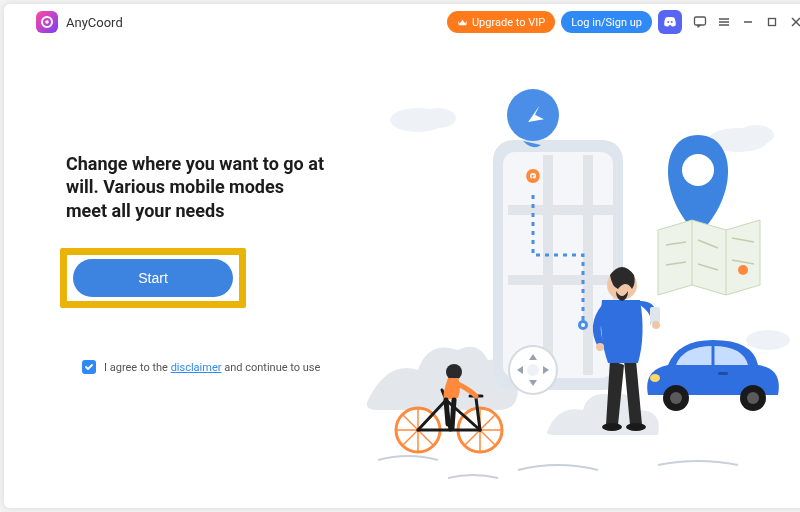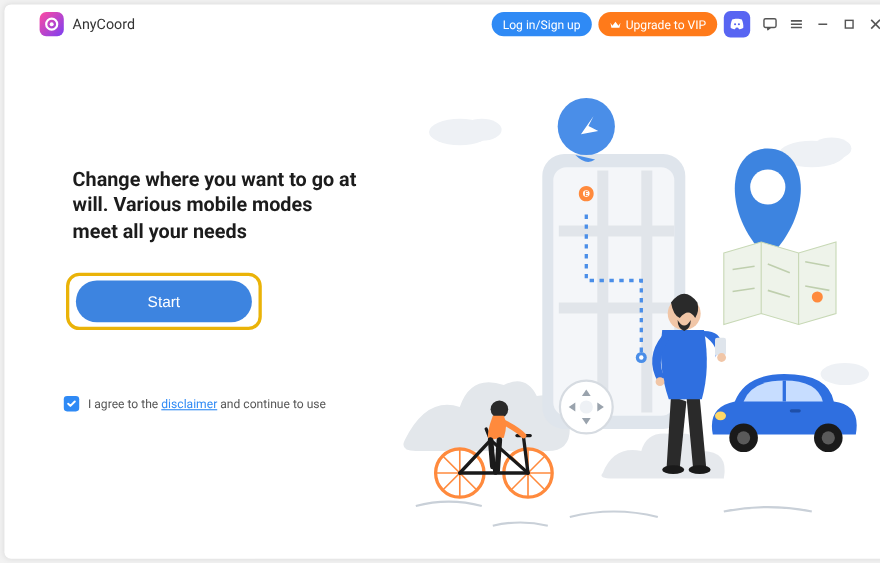--- a/index.html
+++ b/index.html
@@ -93,39 +93,39 @@
     width: 260px;
   }
   .headline {
     font-size: 18px;
     line-height: 1.3;
     font-weight: 700;
     color: #1c1c1c;
     margin-bottom: 26px;
   }
   .start-wrap {
-    border: 3px solid #eab308;
-    border-radius: 12px;
+    border: 7px solid #eab308;
+    border-radius: 2px;
     padding: 4px 6px;
     display: inline-block;
     margin-left: -6px;
   }
   .start-btn {
     width: 160px;
     height: 38px;
     background: #3d84e0;
     color: #fff;
     border: none;
     border-radius: 20px;
     font-size: 14px;
     cursor: pointer;
   }
   .agree-row {
     position: absolute;
-    left: 32px;
+    left: 56px;
     top: 320px;
     display: flex;
     align-items: center;
     font-size: 11px;
     color: #555;
   }
   .chk {
     width: 14px;
     height: 14px;
     background: #2f8af5;
@@ -155,29 +155,29 @@
   <div class="titlebar">
     <div class="app-logo">
       <svg width="14" height="14" viewBox="0 0 14 14">
         <circle cx="7" cy="7" r="5" fill="none" stroke="#fff" stroke-width="2"></circle>
         <circle cx="7" cy="7" r="1.8" fill="#fff"></circle>
       </svg>
     </div>
     <div class="app-title">AnyCoord</div>
     <div class="titlebar-spacer"></div>
 
-    <div class="pill blue">
-      <span>Log in/Sign up</span>
-    </div>
-
     <div class="pill orange">
       <svg width="11" height="11" viewBox="0 0 12 12">
         <path d="M1 4 L3 7 L6 3 L9 7 L11 4 L10 9 L2 9 Z" fill="#fff"></path>
       </svg>
       <span>Upgrade to VIP</span>
+    </div>
+
+    <div class="pill blue">
+      <span>Log in/Sign up</span>
     </div>
 
     <div class="square-btn discord">
       <svg width="14" height="12" viewBox="0 0 16 12">
         <path d="M3 1 C5 0 11 0 13 1 C14 3 15 7 14.5 10 C13 11 11 11.5 10 11 L9 9.5 C10 9.3 10.8 9 11.5 8.5 C9 10 7 10 4.5 8.5 C5.2 9 6 9.3 7 9.5 L6 11 C5 11.5 3 11 1.5 10 C1 7 2 3 3 1 Z" fill="#fff"></path>
         <circle cx="6" cy="6" r="1.1" fill="#5865F2"></circle>
         <circle cx="10" cy="6" r="1.1" fill="#5865F2"></circle>
       </svg>
     </div>
 

